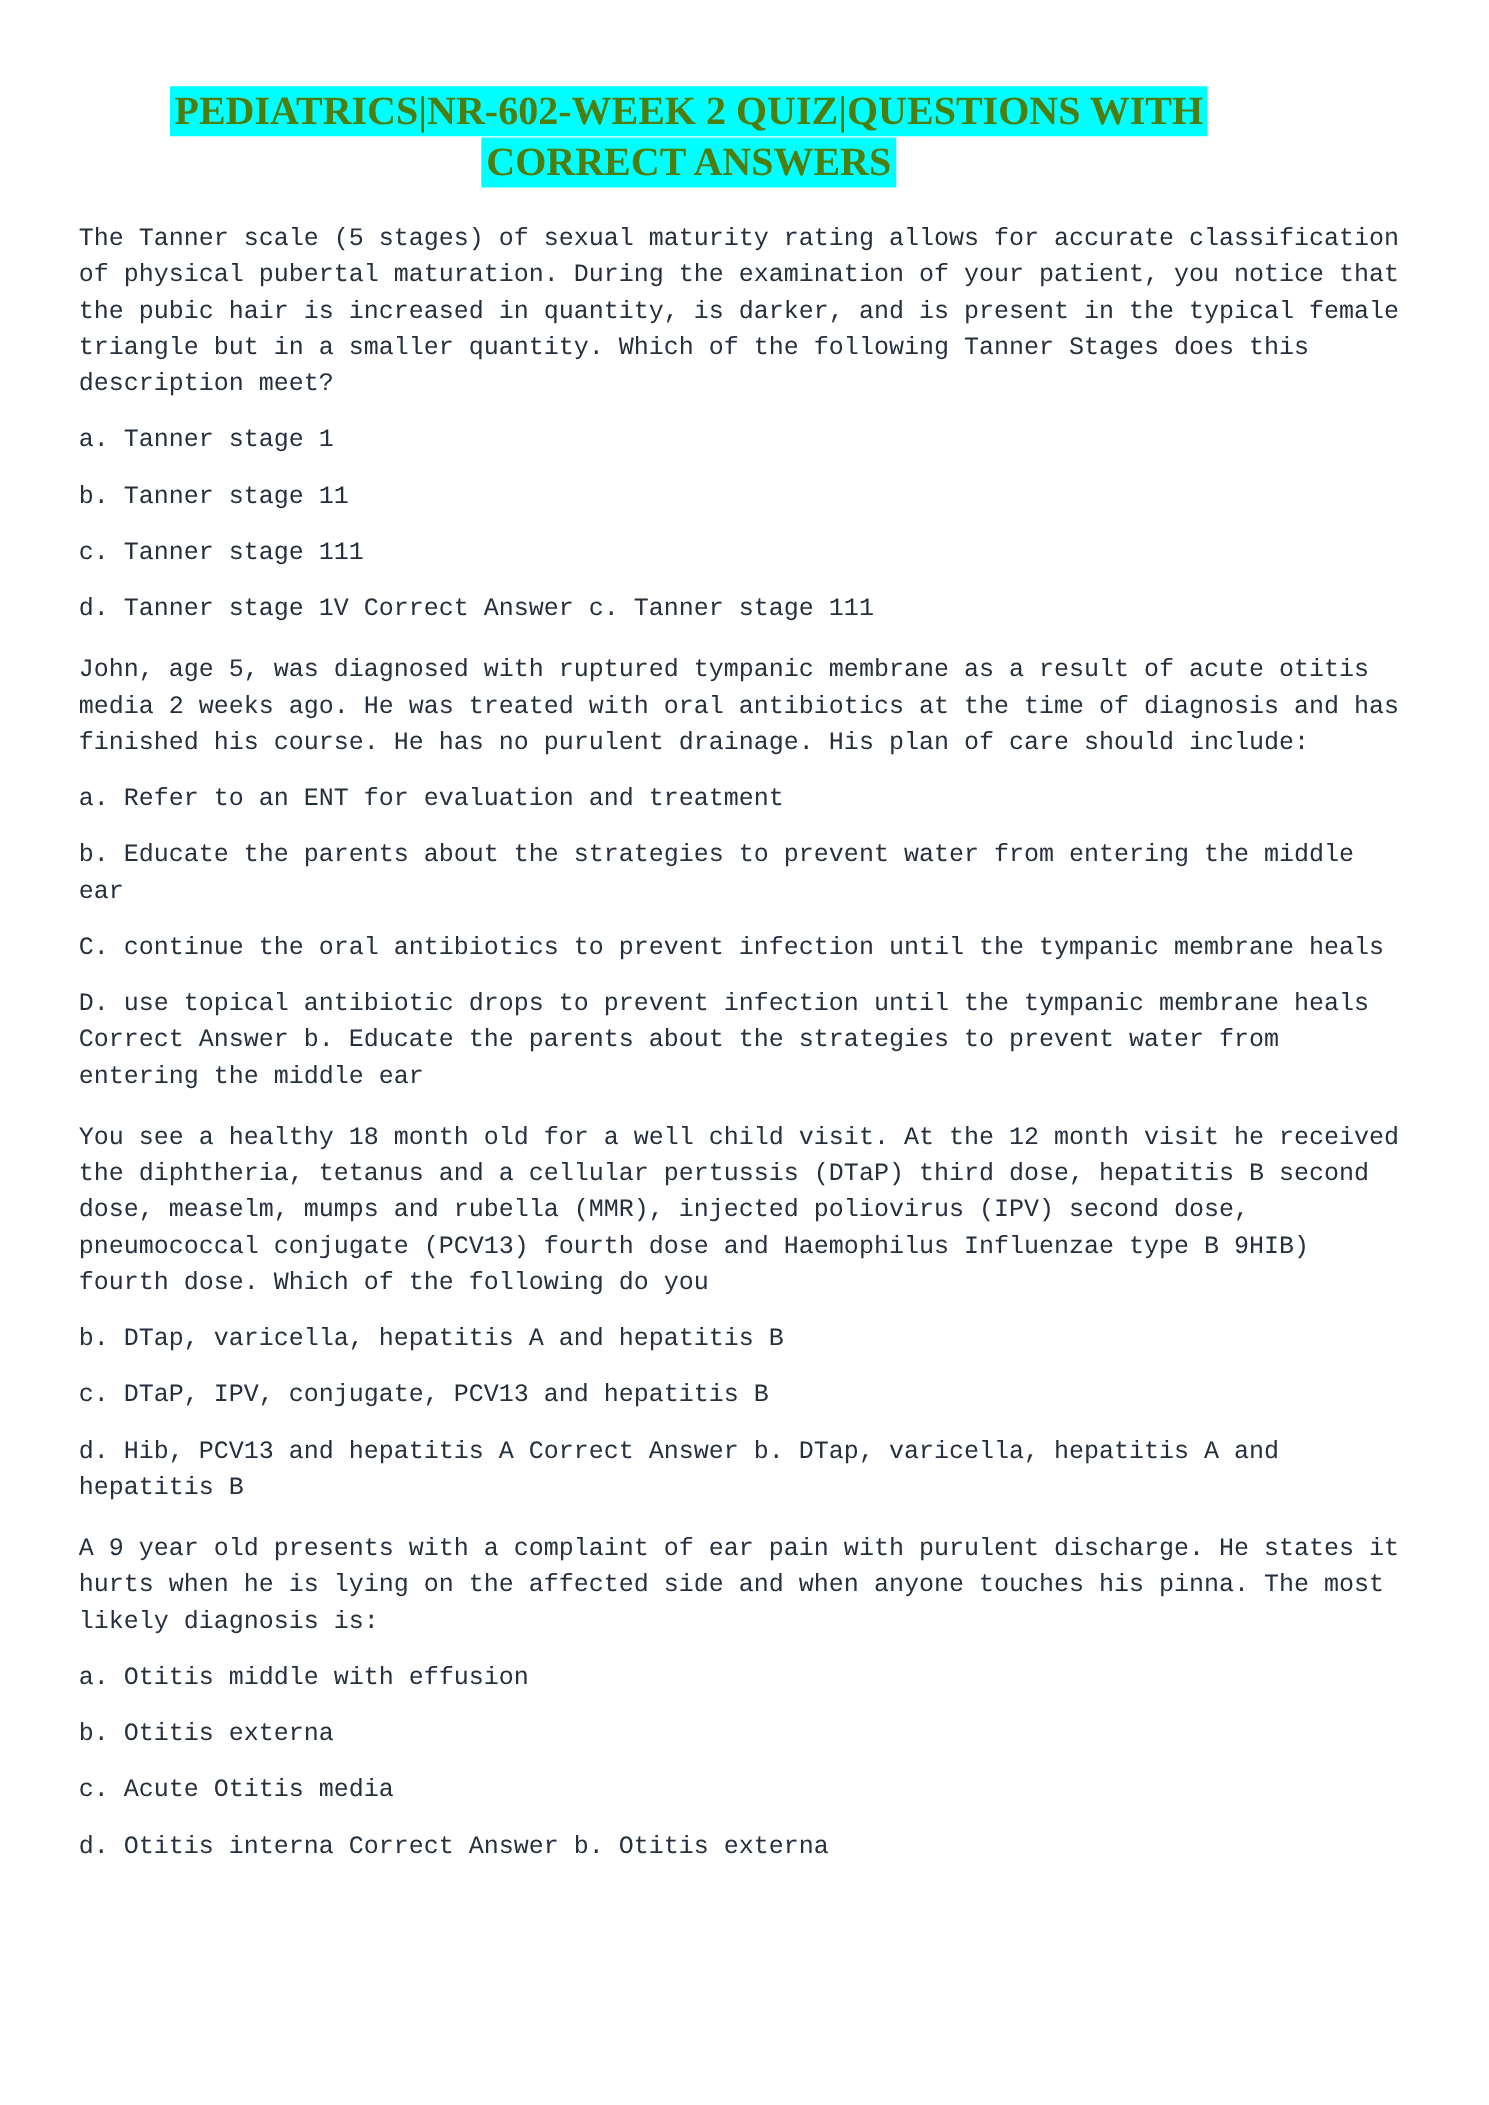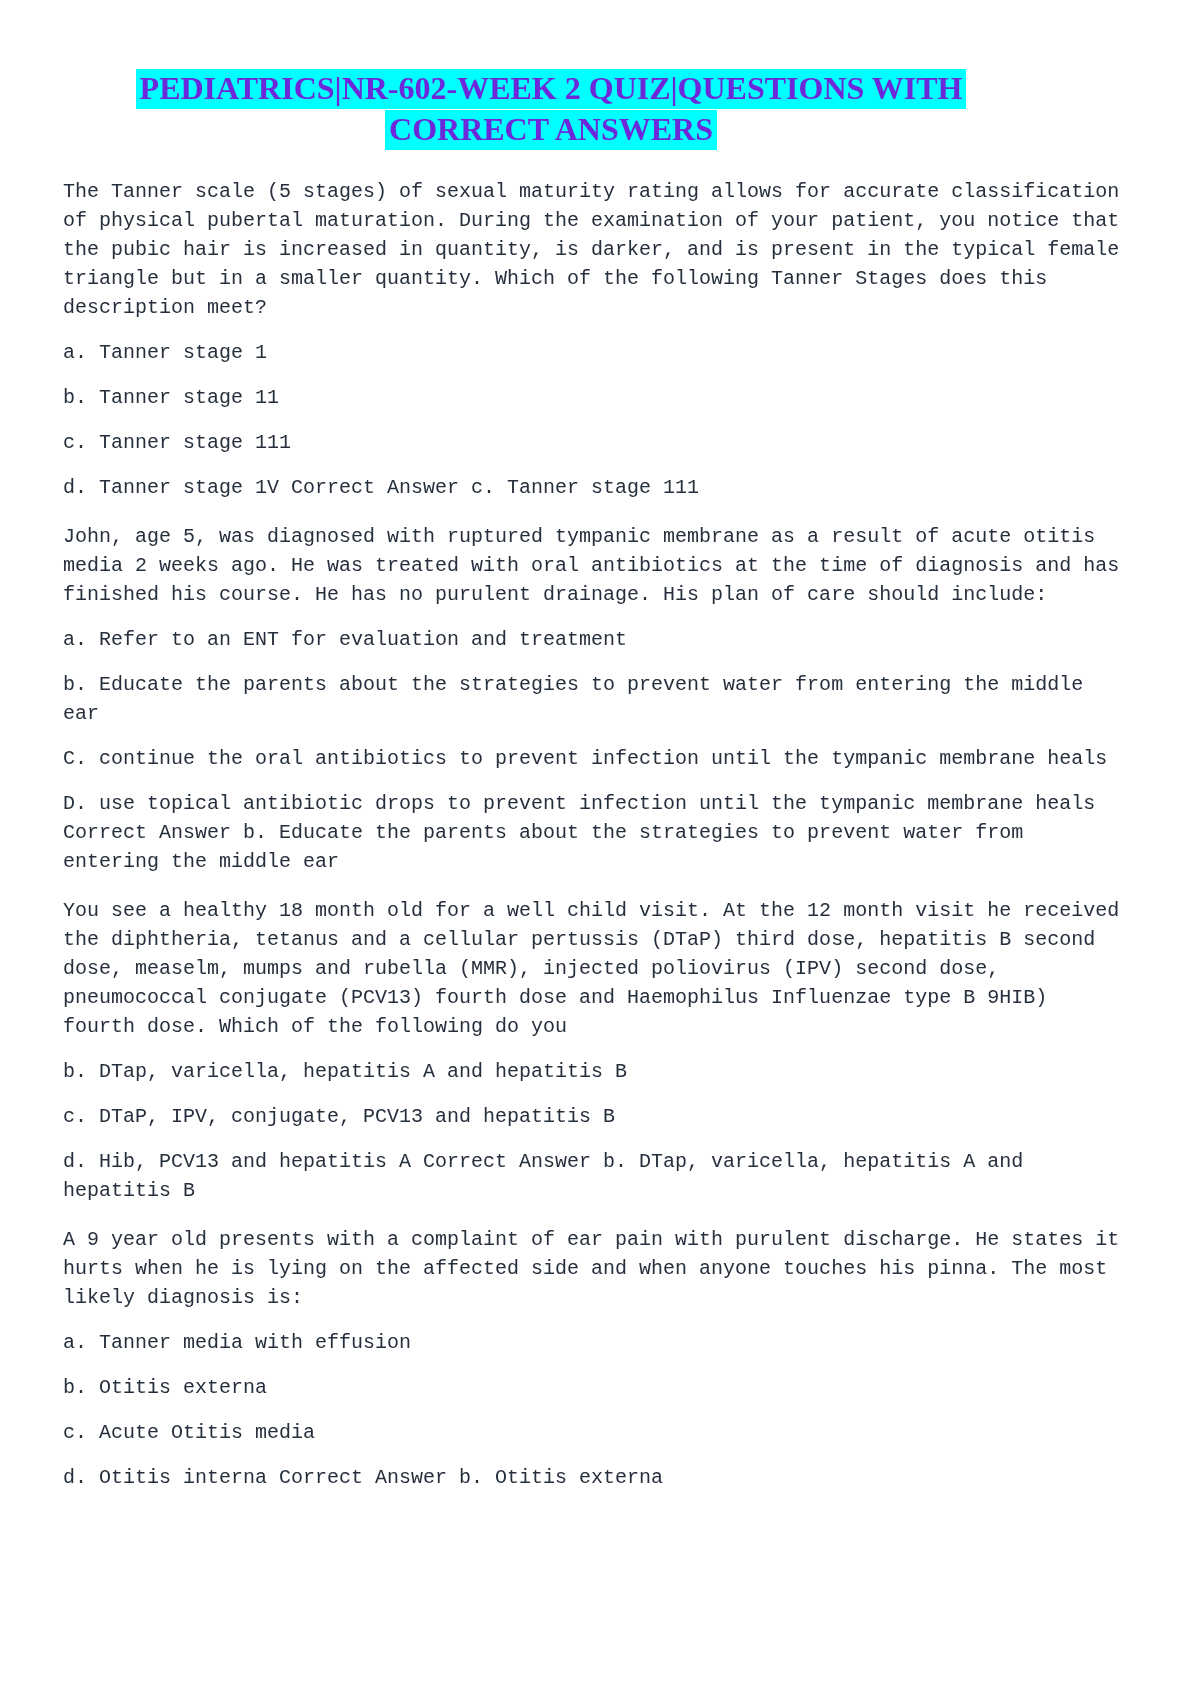--- a/index.html
+++ b/index.html
@@ -20,21 +20,21 @@
     height: 1684px;
     padding: 68px 62px 40px 63px;
     background: #ffffff;
   }
   h1.doc-title {
     margin: 0 90px 27px 0;
     text-align: center;
     font-size: 32px;
     line-height: 41px;
     font-weight: bold;
-    color: #6d28d9;
+    color: #4d7c0f;
   }
   h1.doc-title .hl {
     background: #00ffff;
     padding: 1px 4px 3px 4px;
     box-decoration-break: clone;
     -webkit-box-decoration-break: clone;
   }
   p {
     margin: 0 0 16px 0;
     font-size: 20px;
@@ -70,19 +70,19 @@
 
   <div class="question-block">
     <p class="question">You see a healthy 18 month old for a well child visit. At the 12 month visit he received the diphtheria, tetanus and a cellular pertussis (DTaP) third dose, hepatitis B second dose, measelm, mumps and rubella (MMR), injected poliovirus (IPV) second dose, pneumococcal conjugate (PCV13) fourth dose and Haemophilus Influenzae type B 9HIB) fourth dose. Which of the following do you</p>
     <p class="option">b. DTap, varicella, hepatitis A and hepatitis B</p>
     <p class="option">c. DTaP, IPV, conjugate, PCV13 and hepatitis B</p>
     <p class="option">d. Hib, PCV13 and hepatitis A Correct Answer b. DTap, varicella, hepatitis A and hepatitis B</p>
   </div>
 
   <div class="question-block">
     <p class="question">A 9 year old presents with a complaint of ear pain with purulent discharge. He states it hurts when he is lying on the affected side and when anyone touches his pinna. The most likely diagnosis is:</p>
-    <p class="option">a. Tanner media with effusion</p>
+    <p class="option">a. Otitis middle with effusion</p>
     <p class="option">b. Otitis externa</p>
     <p class="option">c. Acute Otitis media</p>
     <p class="option">d. Otitis interna Correct Answer b. Otitis externa</p>
   </div>
 
 </div>
 
 </body></html>

